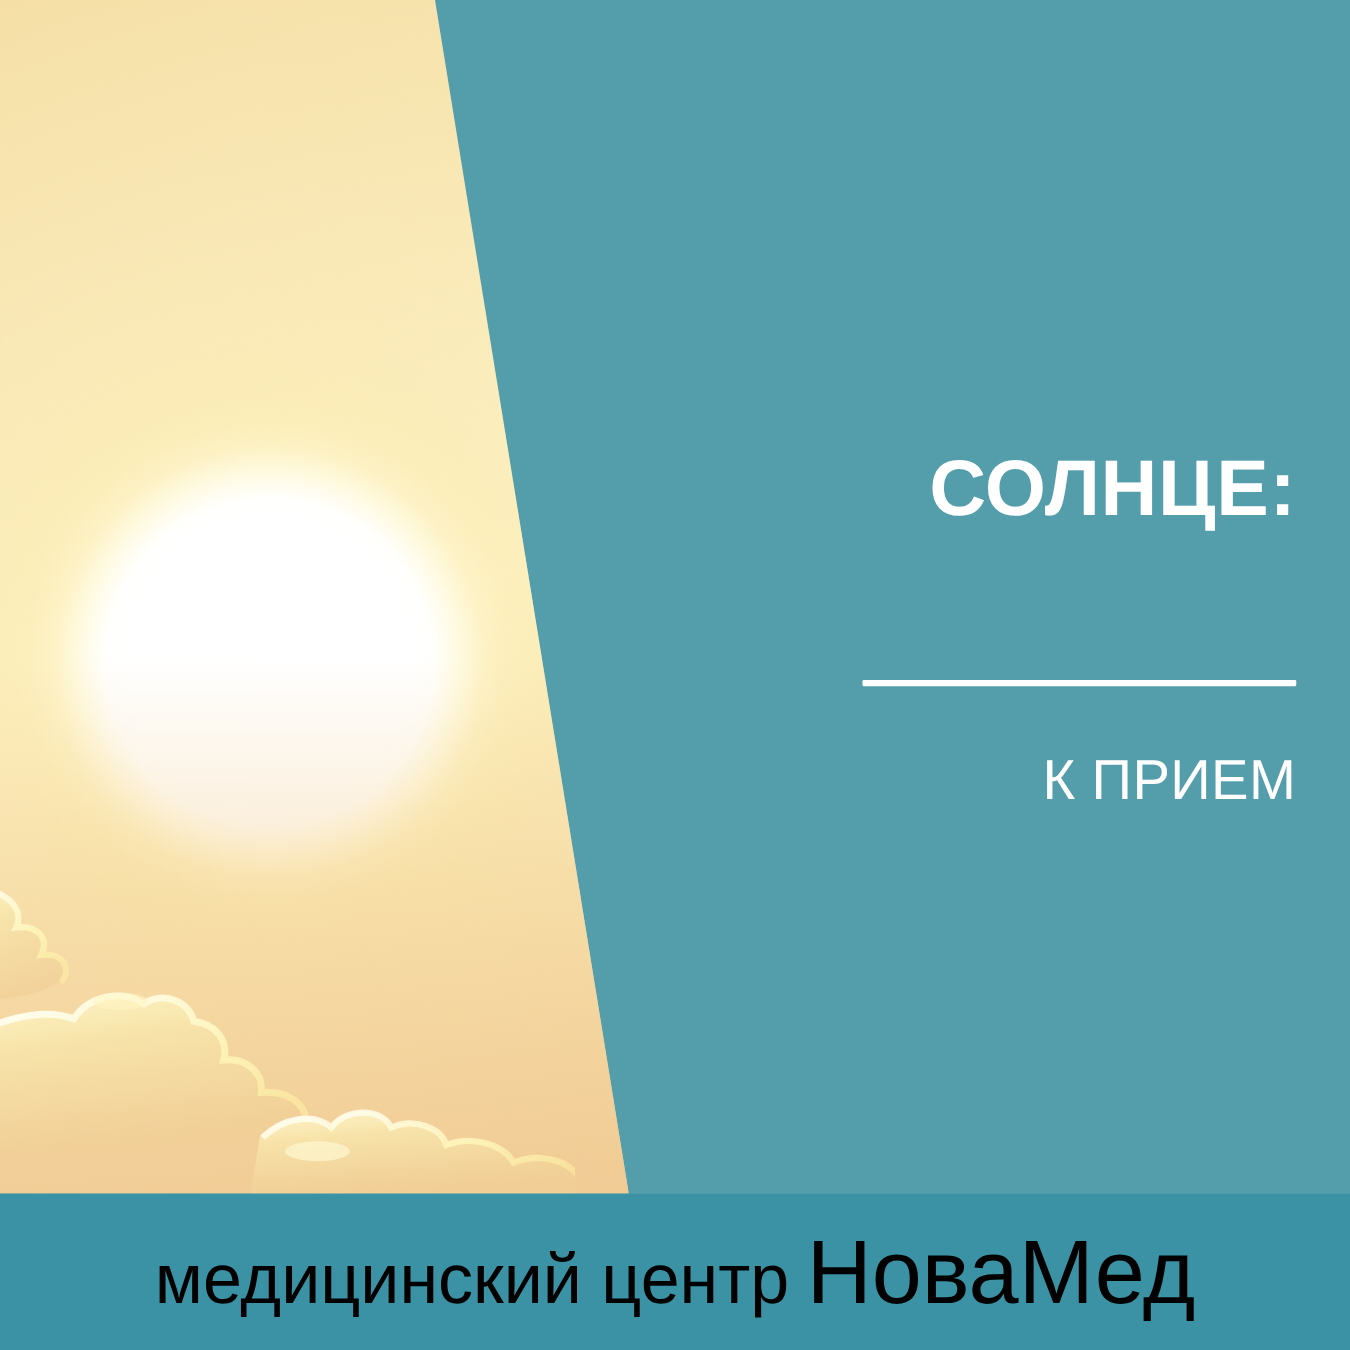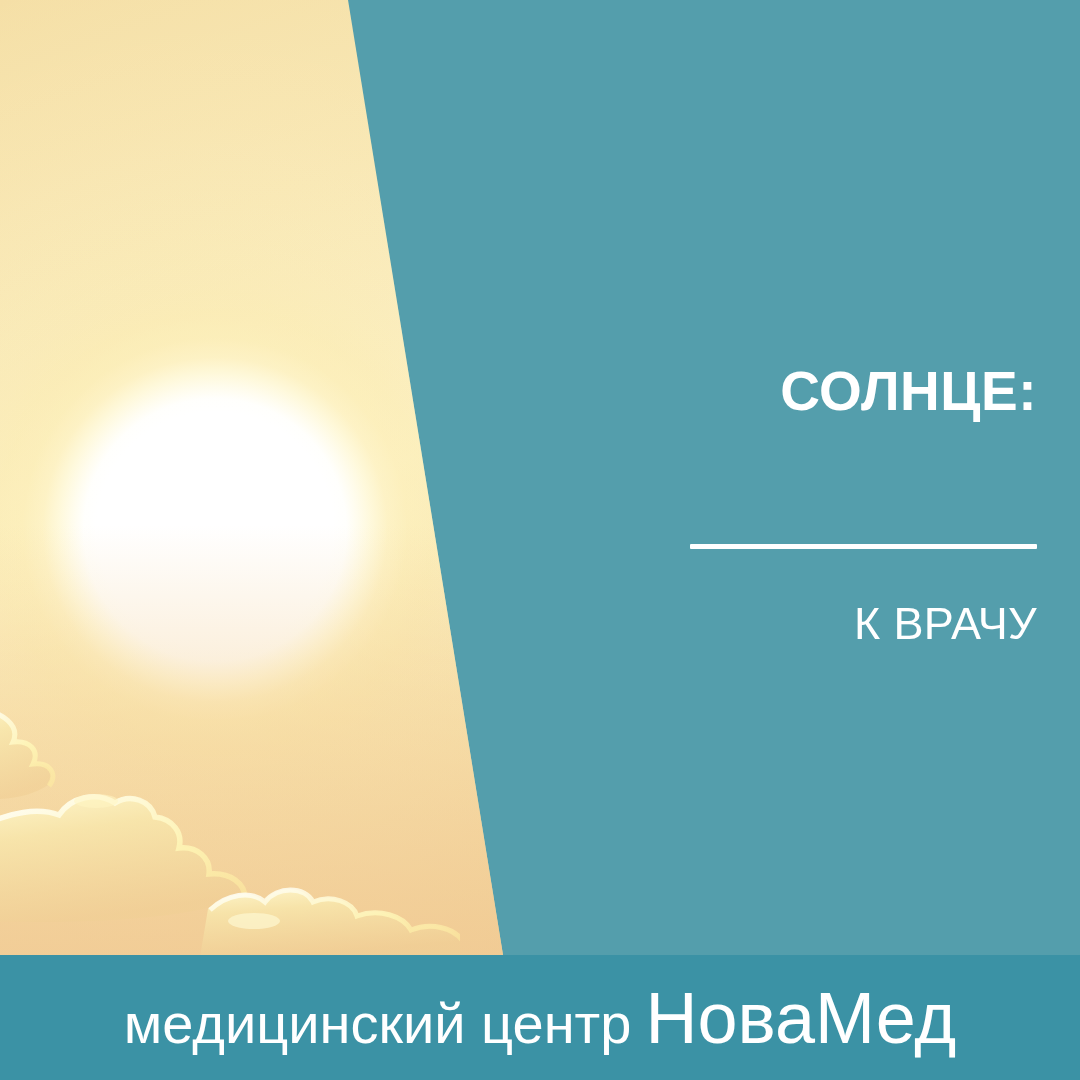--- a/index.html
+++ b/index.html
@@ -111,21 +111,21 @@
 
   
   .headline {
     position: absolute;
     right: 43px;
     top: 355px;
     width: 620px;
     text-align: right;
     color: #ffffff;
     font-weight: bold;
-    font-size: 55px;
+    font-size: 63px;
     line-height: 72px;
     letter-spacing: 0.5px;
   }
   .headline .line { display: block; white-space: nowrap; }
 
   .divider {
     position: absolute;
     right: 43px;
     top: 544px;
     width: 347px;
@@ -158,21 +158,21 @@
     height: 125px;
     background: #3b92a5;
   }
   .footer-text {
     position: absolute;
     left: 0;
     right: 0;
     top: 50%;
     transform: translateY(-50%);
     text-align: center;
-    color: #ffffff;
+    color: #000000;
     white-space: nowrap;
   }
   .footer-text .small {
     font-weight: 300;
     font-size: 56px;
     letter-spacing: 0px;
   }
   .footer-text .brand {
     font-weight: 300;
     font-size: 72px;
@@ -239,21 +239,21 @@
 
   <div class="panel">
 
     <div class="headline">
       <span class="line">СОЛНЦЕ:</span>
     </div>
 
     <div class="divider"></div>
 
     <div class="subhead">
-      <span class="line">К ВРАЧУ</span>
+      <span class="line">К ПРИЕМ</span>
     </div>
 
   </div>
 
   <div class="footer">
     <div class="footer-text">
       <span class="small">медицинский центр</span><span class="brand">НоваМед</span>
     </div>
   </div>
 

